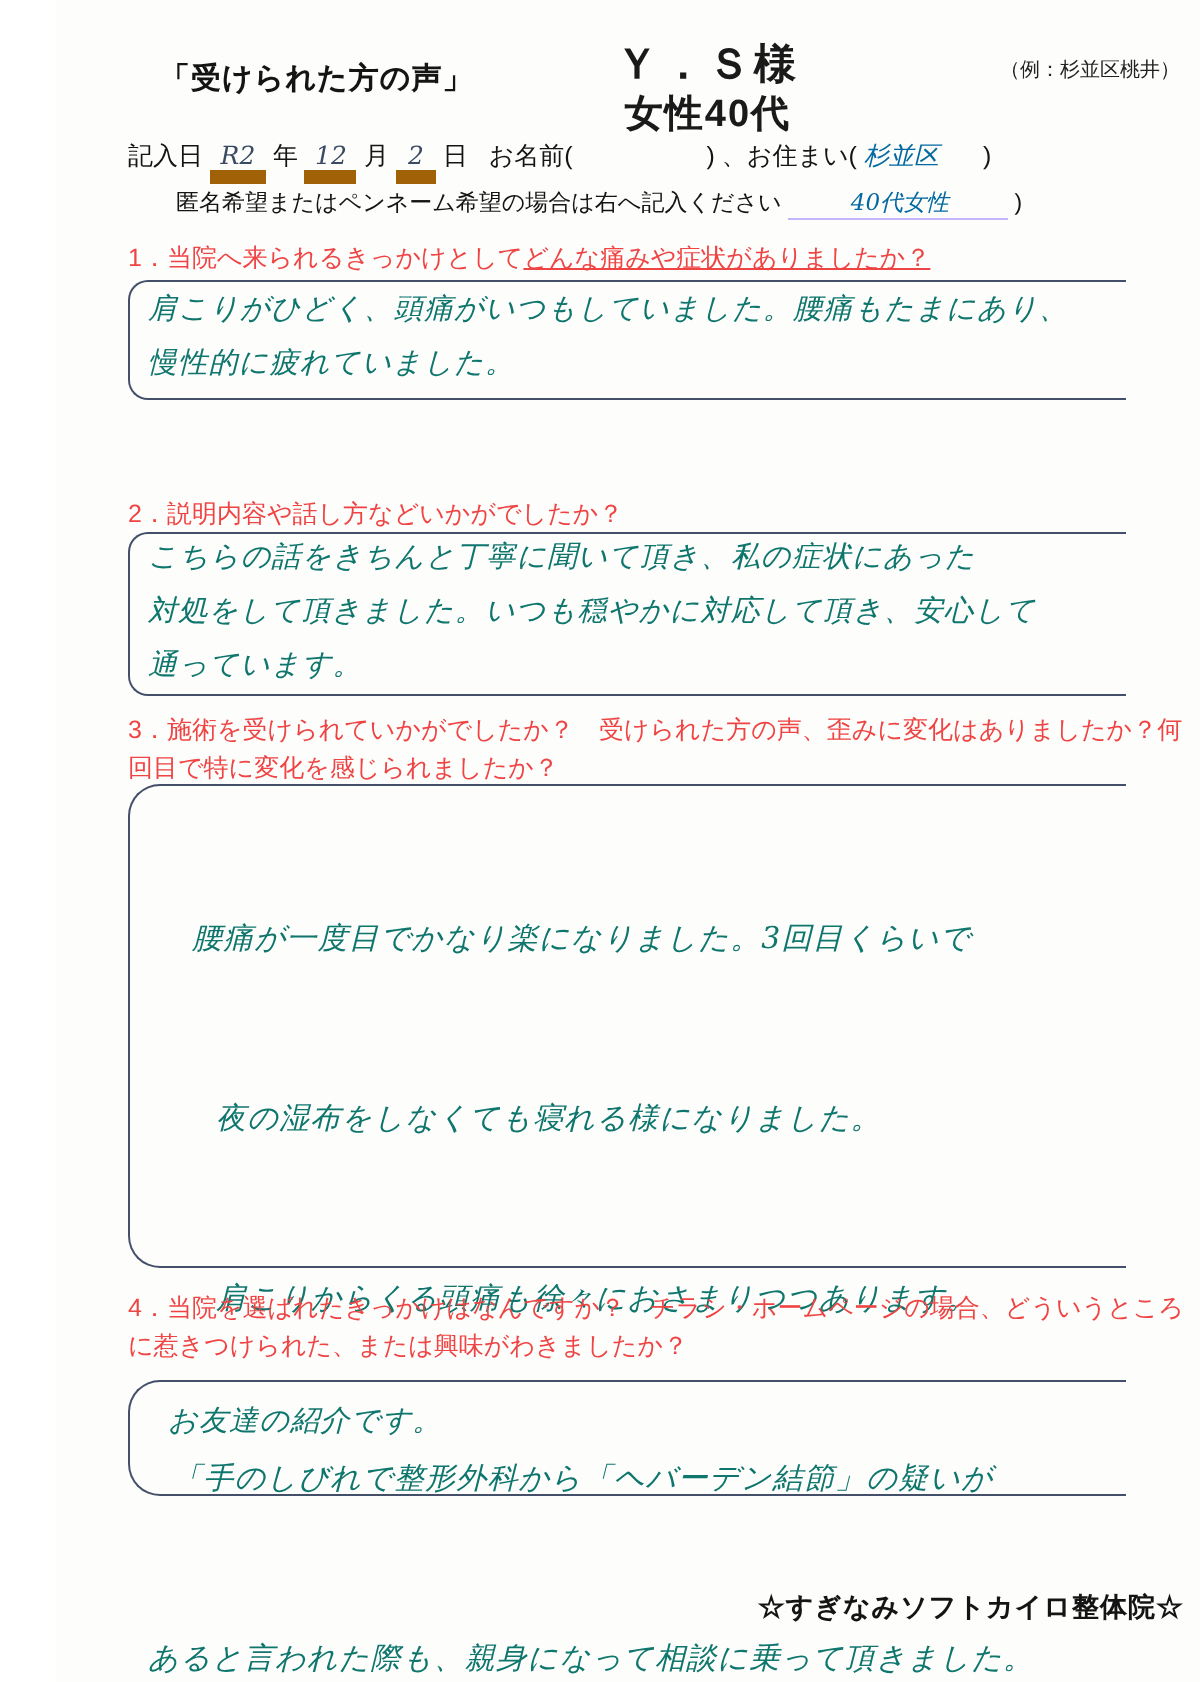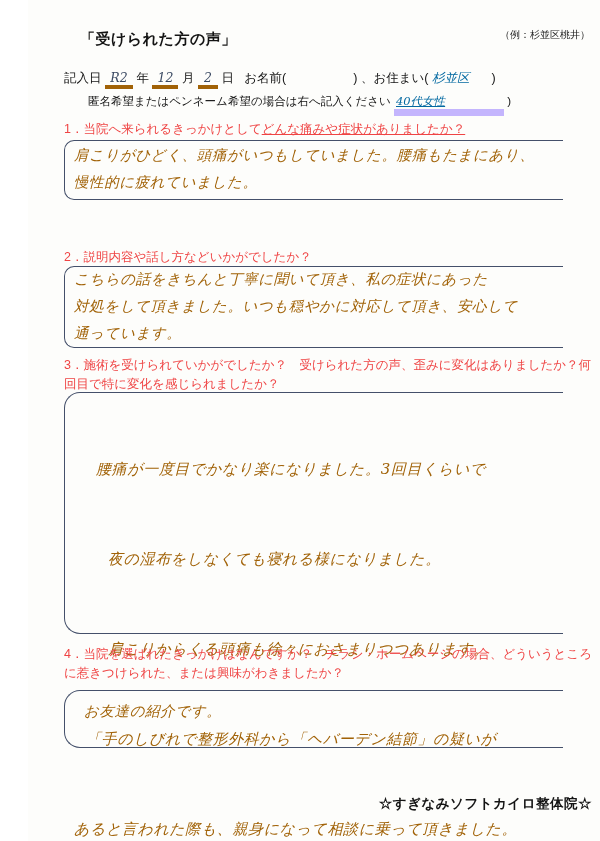--- a/index.html
+++ b/index.html
@@ -74,58 +74,57 @@
     color: #3b4a63;
     font-style: italic;
   }
   .hand-ink {
     color: #0369a1;
     font-family: "DejaVu Serif", serif;
     font-style: italic;
   }
   .blank-underline {
     display: inline-block;
-    border-bottom: 4px solid #a16207;
+    border-bottom: 7px solid #a16207;
     text-align: center;
     font-style: italic;
     color: #3b4a63;
     font-family: "DejaVu Serif", serif;
   }
   .anon-row {
     position: absolute;
     left: 60px;
     top: 76px;
     font-size: 11.5px;
     color: #141414;
     white-space: nowrap;
   }
   .anon-fill {
     display: inline-block;
     width: 108px;
-    border-bottom: 7px solid #c4b5fd;
-    text-align: left;
+    border-bottom: 1px solid #c4b5fd;
+    text-align: center;
     padding-left: 2px;
-    text-decoration: underline;
   }
   
   .q {
     position: absolute;
     left: 36px;
     right: 30px;
     font-size: 12.5px;
     line-height: 1.55;
     color: #ef4444;
   }
   .q u {
     text-decoration: underline;
   }
   
   .ans {
     position: absolute;
-    color: #a16207;
+    color: #0f766e;
     font-family: "DejaVu Serif", serif;
     font-style: italic;
     font-size: 14.5px;
     line-height: 1.85;
     letter-spacing: 0.6px;
     white-space: pre-wrap;
   }
   .ans-big {
     font-size: 15px;
     line-height: 2.0;
@@ -154,20 +153,24 @@
   }
 </style>
 </head>
 <body>
 
 <div class="page">
 
   <div class="header">
     <div class="voice-title">「受けられた方の声」</div>
 
+    <div class="name-block">
+      <div class="name-main">Ｙ．Ｓ様</div>
+      <div class="name-sub">女性40代</div>
+    </div>
 
     <div class="example-note">（例：杉並区桃井）</div>
 
     <div class="entry-row">
       <span>記入日</span>
       <span class="blank-underline hand" style="width:28px">R2</span>
       <span>年</span>
       <span class="blank-underline hand" style="width:26px">12</span>
       <span>月</span>
       <span class="blank-underline hand" style="width:20px">2</span>

